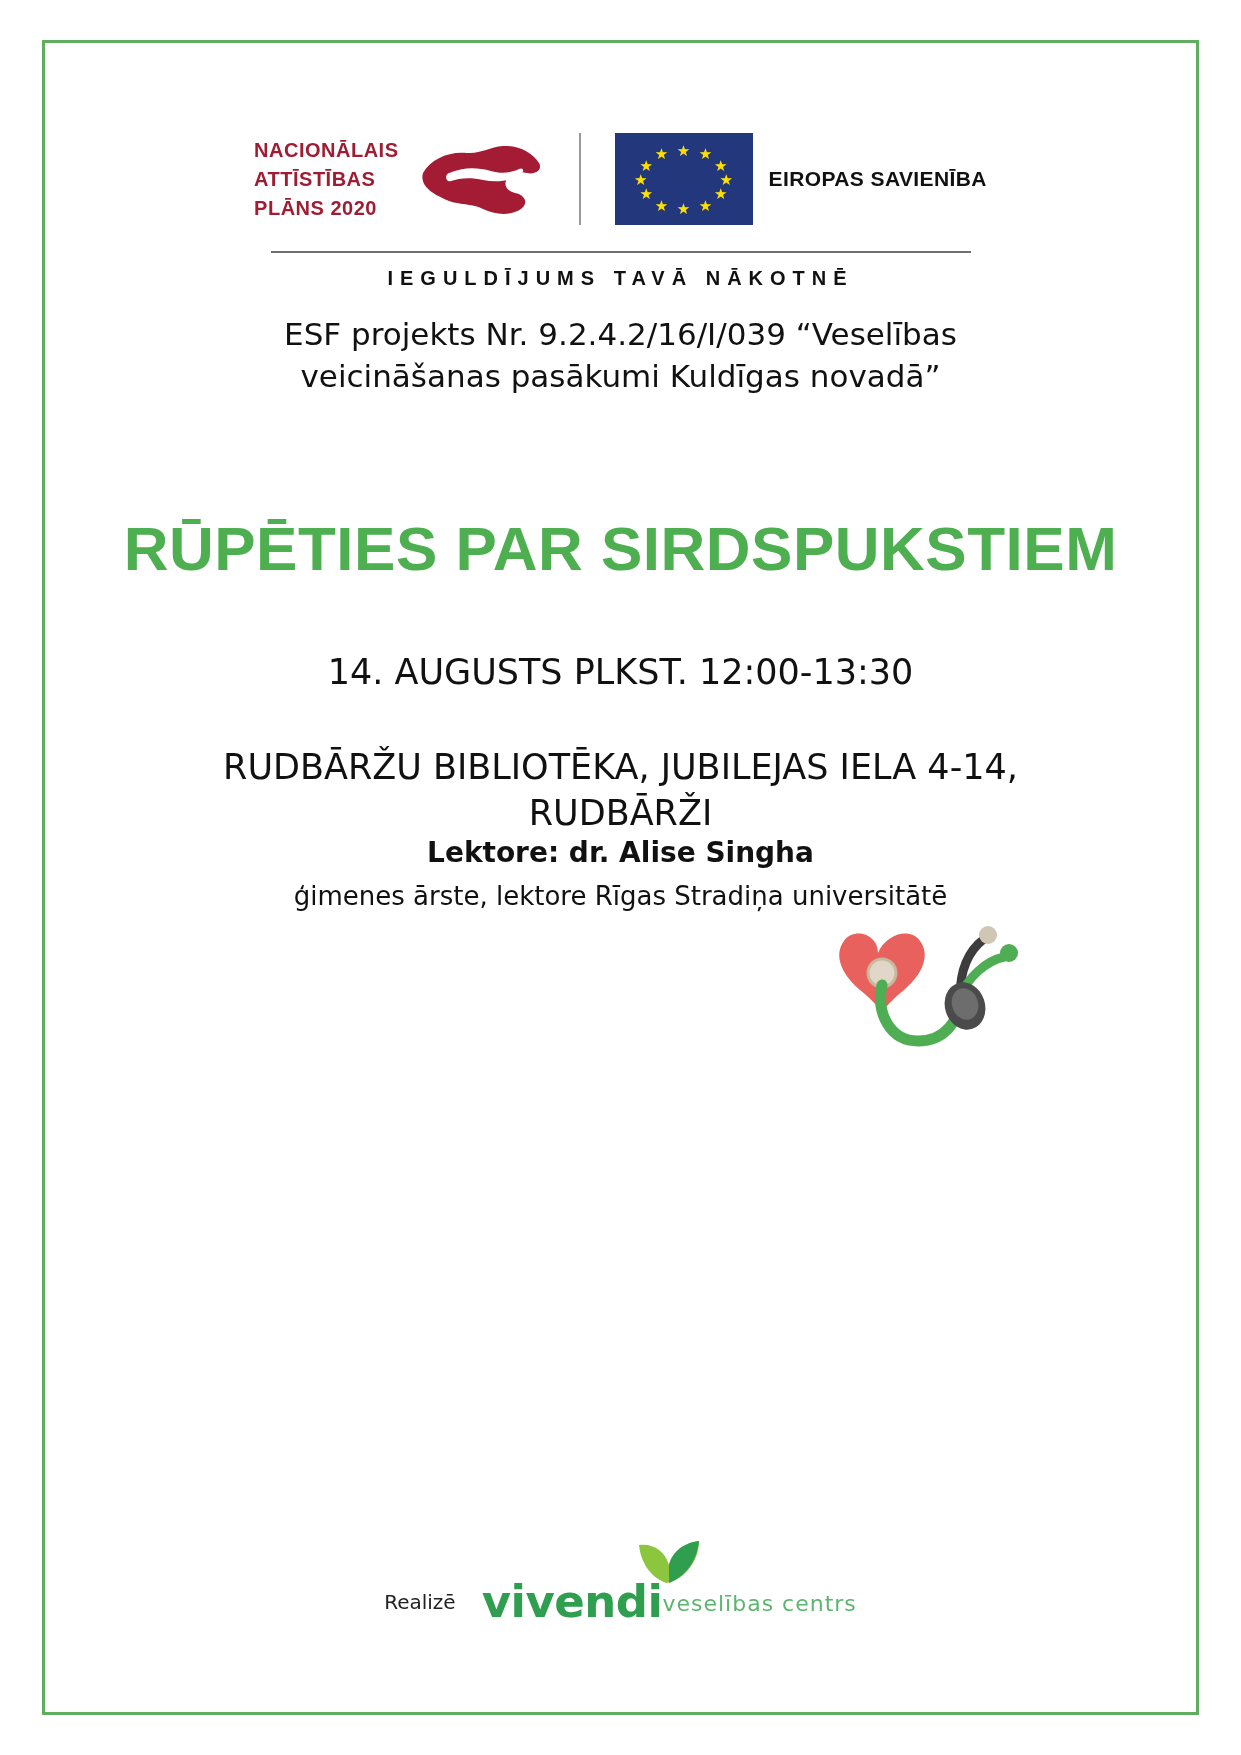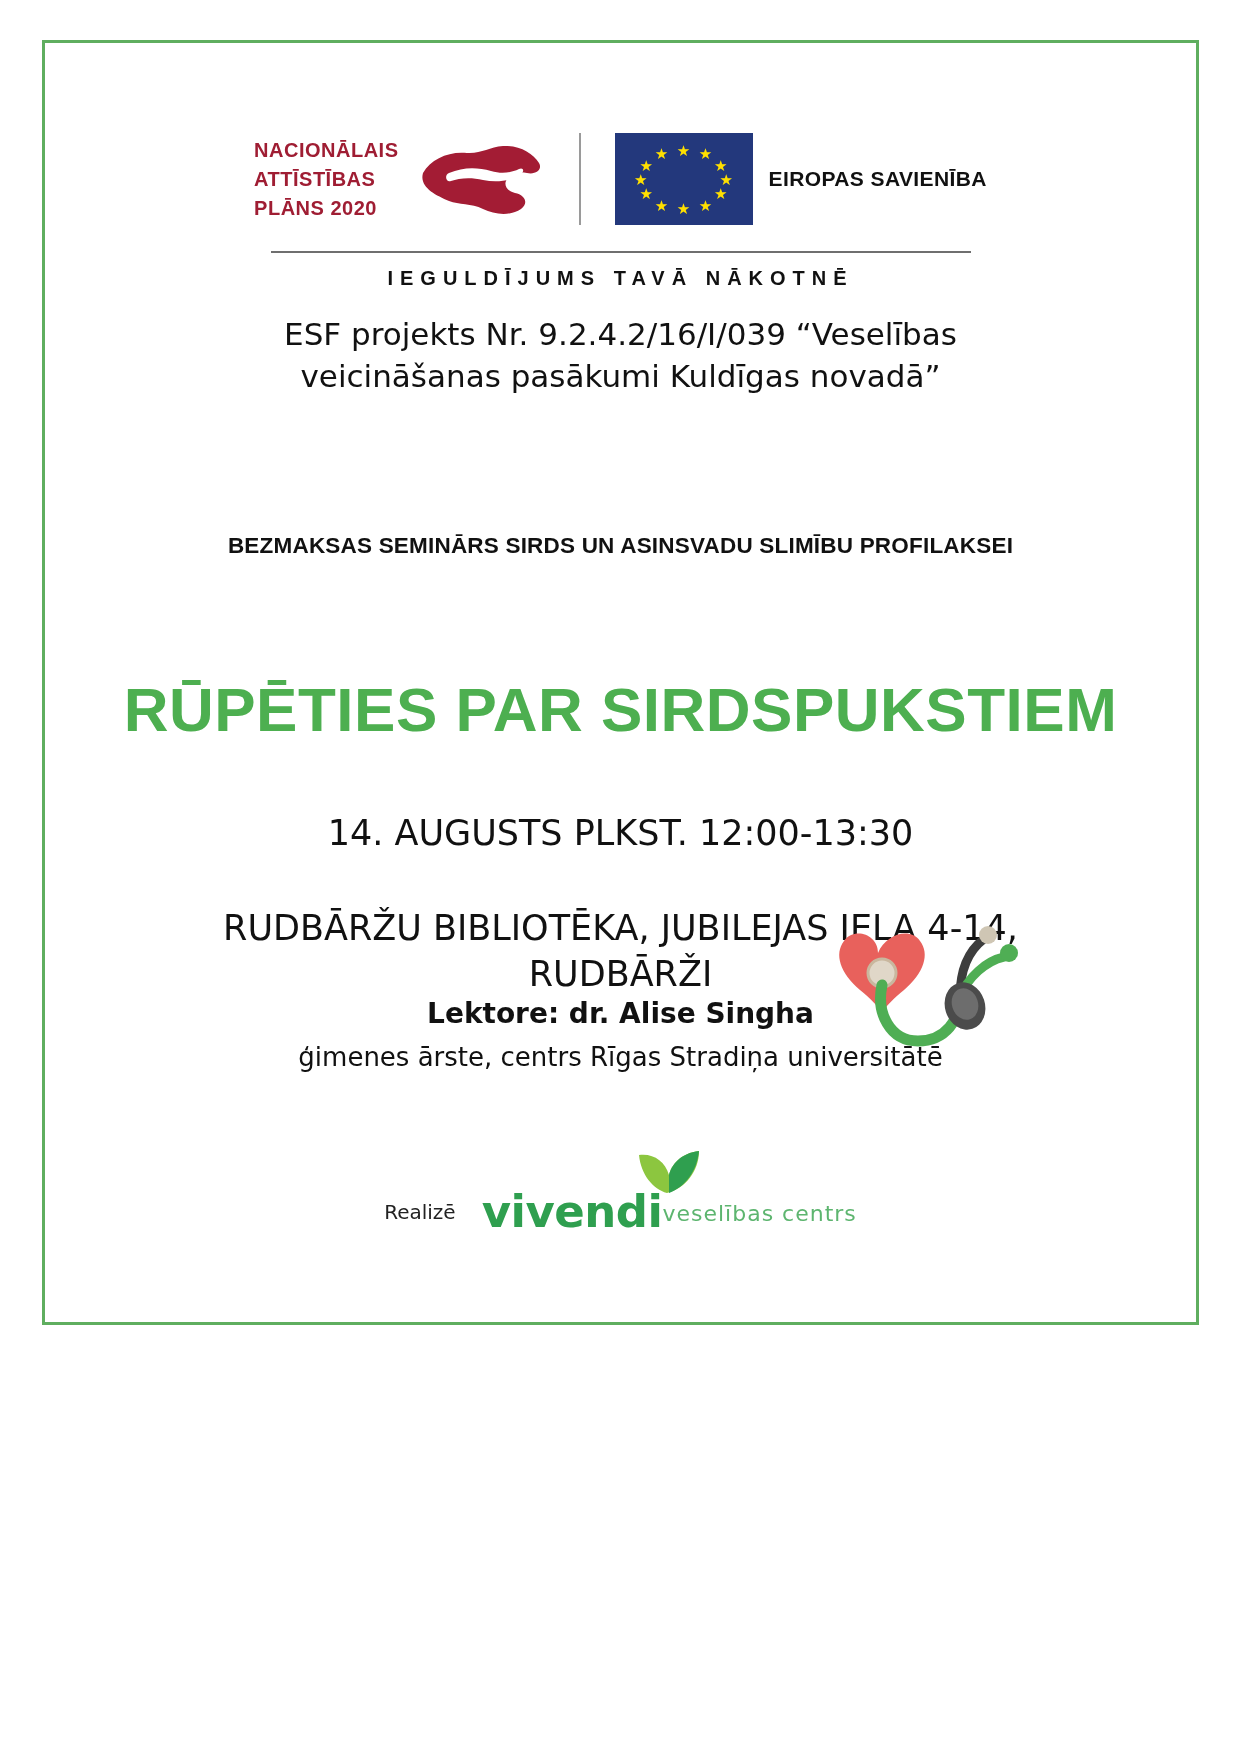--- a/index.html
+++ b/index.html
@@ -14,21 +14,21 @@
     color: #1a1a1a;
     position: relative;
     overflow: hidden;
   }
 
   .poster {
     position: absolute;
     left: 42px;
     top: 40px;
     width: 1157px;
-    height: 1285px;
+    height: 1675px;
     border: 3px solid #5fae5f;
     box-sizing: border-box;
     background: #ffffff;
   }
 
   
   .logo-band {
     margin-top: 90px;
     display: flex;
     justify-content: center;
@@ -268,21 +268,20 @@
       </div>
     </div>
   </div>
 
   <div class="hr-line"></div>
 
   <div class="invest-line">IEGULDĪJUMS TAVĀ NĀKOTNĒ</div>
 
   <div class="esf-project">ESF projekts Nr. 9.2.4.2/16/I/039 “Veselības veicināšanas pasākumi Kuldīgas novadā”</div>
 
-  <div class="free-seminar">BEZMAKSAS SEMINĀRS SIRDS UN ASINSVADU SLIMĪBU PROFILAKSEI</div>
 
   <div class="headline">RŪPĒTIES PAR SIRDSPUKSTIEM</div>
 
   <div class="datetime">14. AUGUSTS PLKST. 12:00-13:30</div>
 
   <div class="venue">RUDBĀRŽU BIBLIOTĒKA, JUBILEJAS IELA 4-14, RUDBĀRŽI</div>
 
   <div class="illustration">
     <svg viewBox="0 0 230 185" width="230" height="185" aria-hidden="true">
 
@@ -295,21 +294,21 @@
 
       <ellipse cx="147" cy="105" rx="20" ry="24" transform="rotate(-18 147 105)" fill="#4b4b4b"></ellipse>
       <ellipse cx="147" cy="103" rx="13" ry="16" transform="rotate(-18 147 103)" fill="#6d6d6d"></ellipse>
 
       <circle cx="170" cy="34" r="9" fill="#cfc6b4"></circle>
       <circle cx="191" cy="52" r="9" fill="#4fae54"></circle>
     </svg>
   </div>
 
   <div class="lecturer">Lektore: dr. Alise Singha</div>
-  <div class="lecturer-sub">ģimenes ārste, centrs Rīgas Stradiņa universitātē</div>
+  <div class="lecturer-sub">ģimenes ārste, lektore Rīgas Stradiņa universitātē</div>
 
   <div class="footer">
     <div class="realize-label">Realizē</div>
     <div class="vivendi">
       <div class="vivendi-leaf">
         <svg viewBox="0 0 72 44" width="72" height="44" aria-hidden="true">
           <path d="M34,44 C20,40 8,26 6,6 C20,4 32,12 36,26 C38,16 48,4 66,2 C66,22 52,40 34,44 Z" fill="#8cc63f"></path>
           <path d="M36,26 C38,16 48,4 66,2 C64,22 52,38 36,44 Z" fill="#2f9f4f"></path>
         </svg>
       </div>

